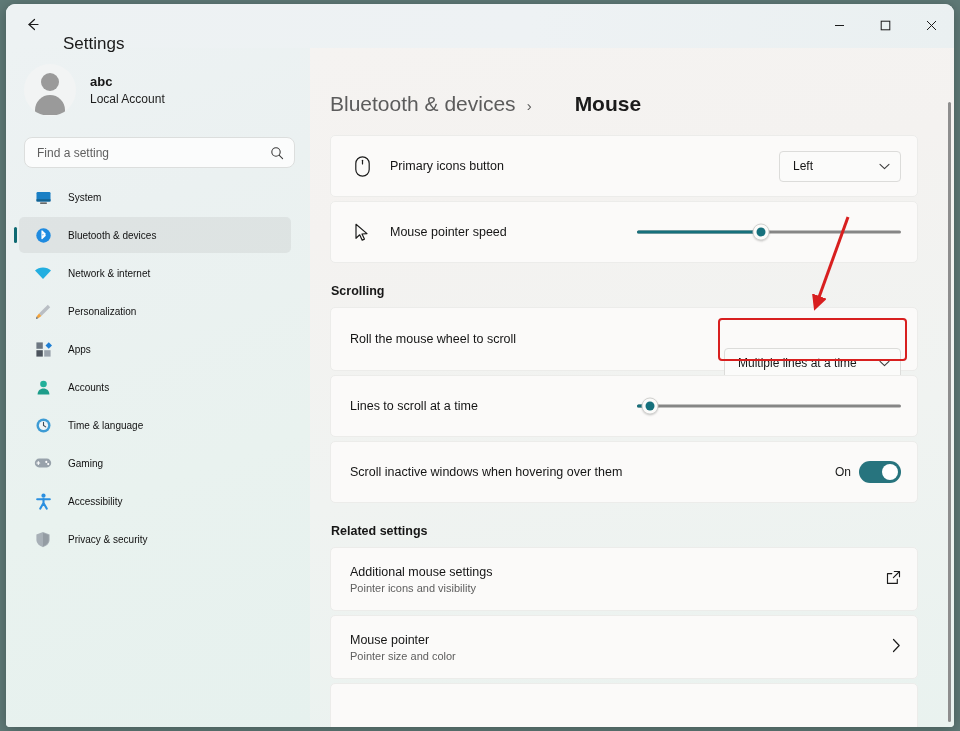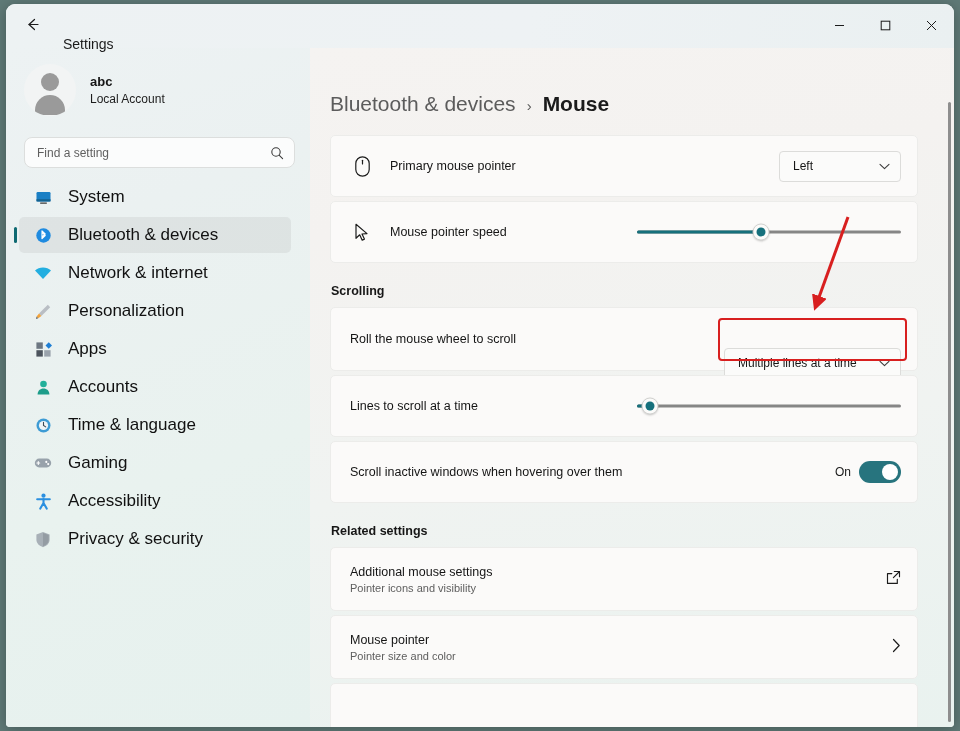--- a/index.html
+++ b/index.html
@@ -35,21 +35,21 @@
   }
   .back-btn {
     width: 30px; height: 30px;
     margin-left: 11px;
     display: flex; align-items: center; justify-content: center;
     border-radius: 4px;
     cursor: pointer;
   }
   .titlebar-text {
     margin-left: 16px;
-    font-size: 14px;
+    font-size: 17px;
     color: #1b1b1b;
     margin-top: 36px;
   }
   .win-controls {
     position: absolute; right: 0; top: 0;
     height: 44px; display: flex;
   }
   .win-btn {
     width: 46px; height: 44px;
     display: flex; align-items: center; justify-content: center;
@@ -134,40 +134,40 @@
     width: 3px; height: 16px;
     border-radius: 2px;
     background: #0e6a72;
   }
   .nav-ico {
     width: 20px; height: 20px;
     flex: 0 0 20px;
     display: flex; align-items: center; justify-content: center;
     margin-right: 15px;
   }
-  .nav-label { font-size: 17px; color: #111; }
+  .nav-label { font-size: 10px; color: #111; }
 
   
   #content {
     flex: 1 1 auto;
     position: relative;
     overflow: hidden;
     background: linear-gradient(170deg,#f5f3f1 0%, #f4f2f0 24%, #f0f3f1 58%, #e9f2ef 100%);
   }
   #content-inner { padding: 44px 36px 0 20px; height: 100%; }
 
   .breadcrumb {
     display: flex; align-items: baseline;
     margin-bottom: 19px;
   }
   .bc-parent {
     font-size: 21px; color: #5c5c5c; cursor: pointer;
   }
   .bc-sep { font-size: 15px; color: #5c5c5c; margin: 0 11px; }
-  .bc-current { font-size: 21px; font-weight: bold; color: #1b1b1b; }
+  .bc-current { font-size: 21px; font-weight: bold; color: #1b1b1b; margin-left: 32px; }
 
   .card {
     background: #fbfaf9;
     border: 1px solid #ececea;
     border-radius: 5px;
     margin-bottom: 4px;
     display: flex; align-items: center;
     padding: 0 16px 0 19px;
     position: relative;
   }
@@ -448,21 +448,21 @@
           <span class="bc-current">Mouse</span>
         </div>
 
         <div class="card h62">
           <span class="card-ico">
             <svg width="15" height="21" viewBox="0 0 15 21" fill="none">
               <rect x="0.8" y="0.8" width="13.4" height="19.4" rx="6.7" stroke="#1c1c1c" stroke-width="1.2"></rect>
               <path d="M7.5 4.3 V8" stroke="#1c1c1c" stroke-width="1.2" stroke-linecap="round"></path>
             </svg>
           </span>
-          <span class="card-label">Primary mouse pointer</span>
+          <span class="card-label">Primary icons button</span>
           <span class="spacer"></span>
           <div class="dropdown">
             <span>Left</span>
             <span>
               <svg width="11" height="7" viewBox="0 0 11 7">
                   <path d="M1 1.3 L5.5 5.6 L10 1.3" stroke="#3c3c3c" stroke-width="1.1" fill="none" stroke-linecap="round" stroke-linejoin="round"></path>
                 </svg>
             </span>
           </div>
         </div>

